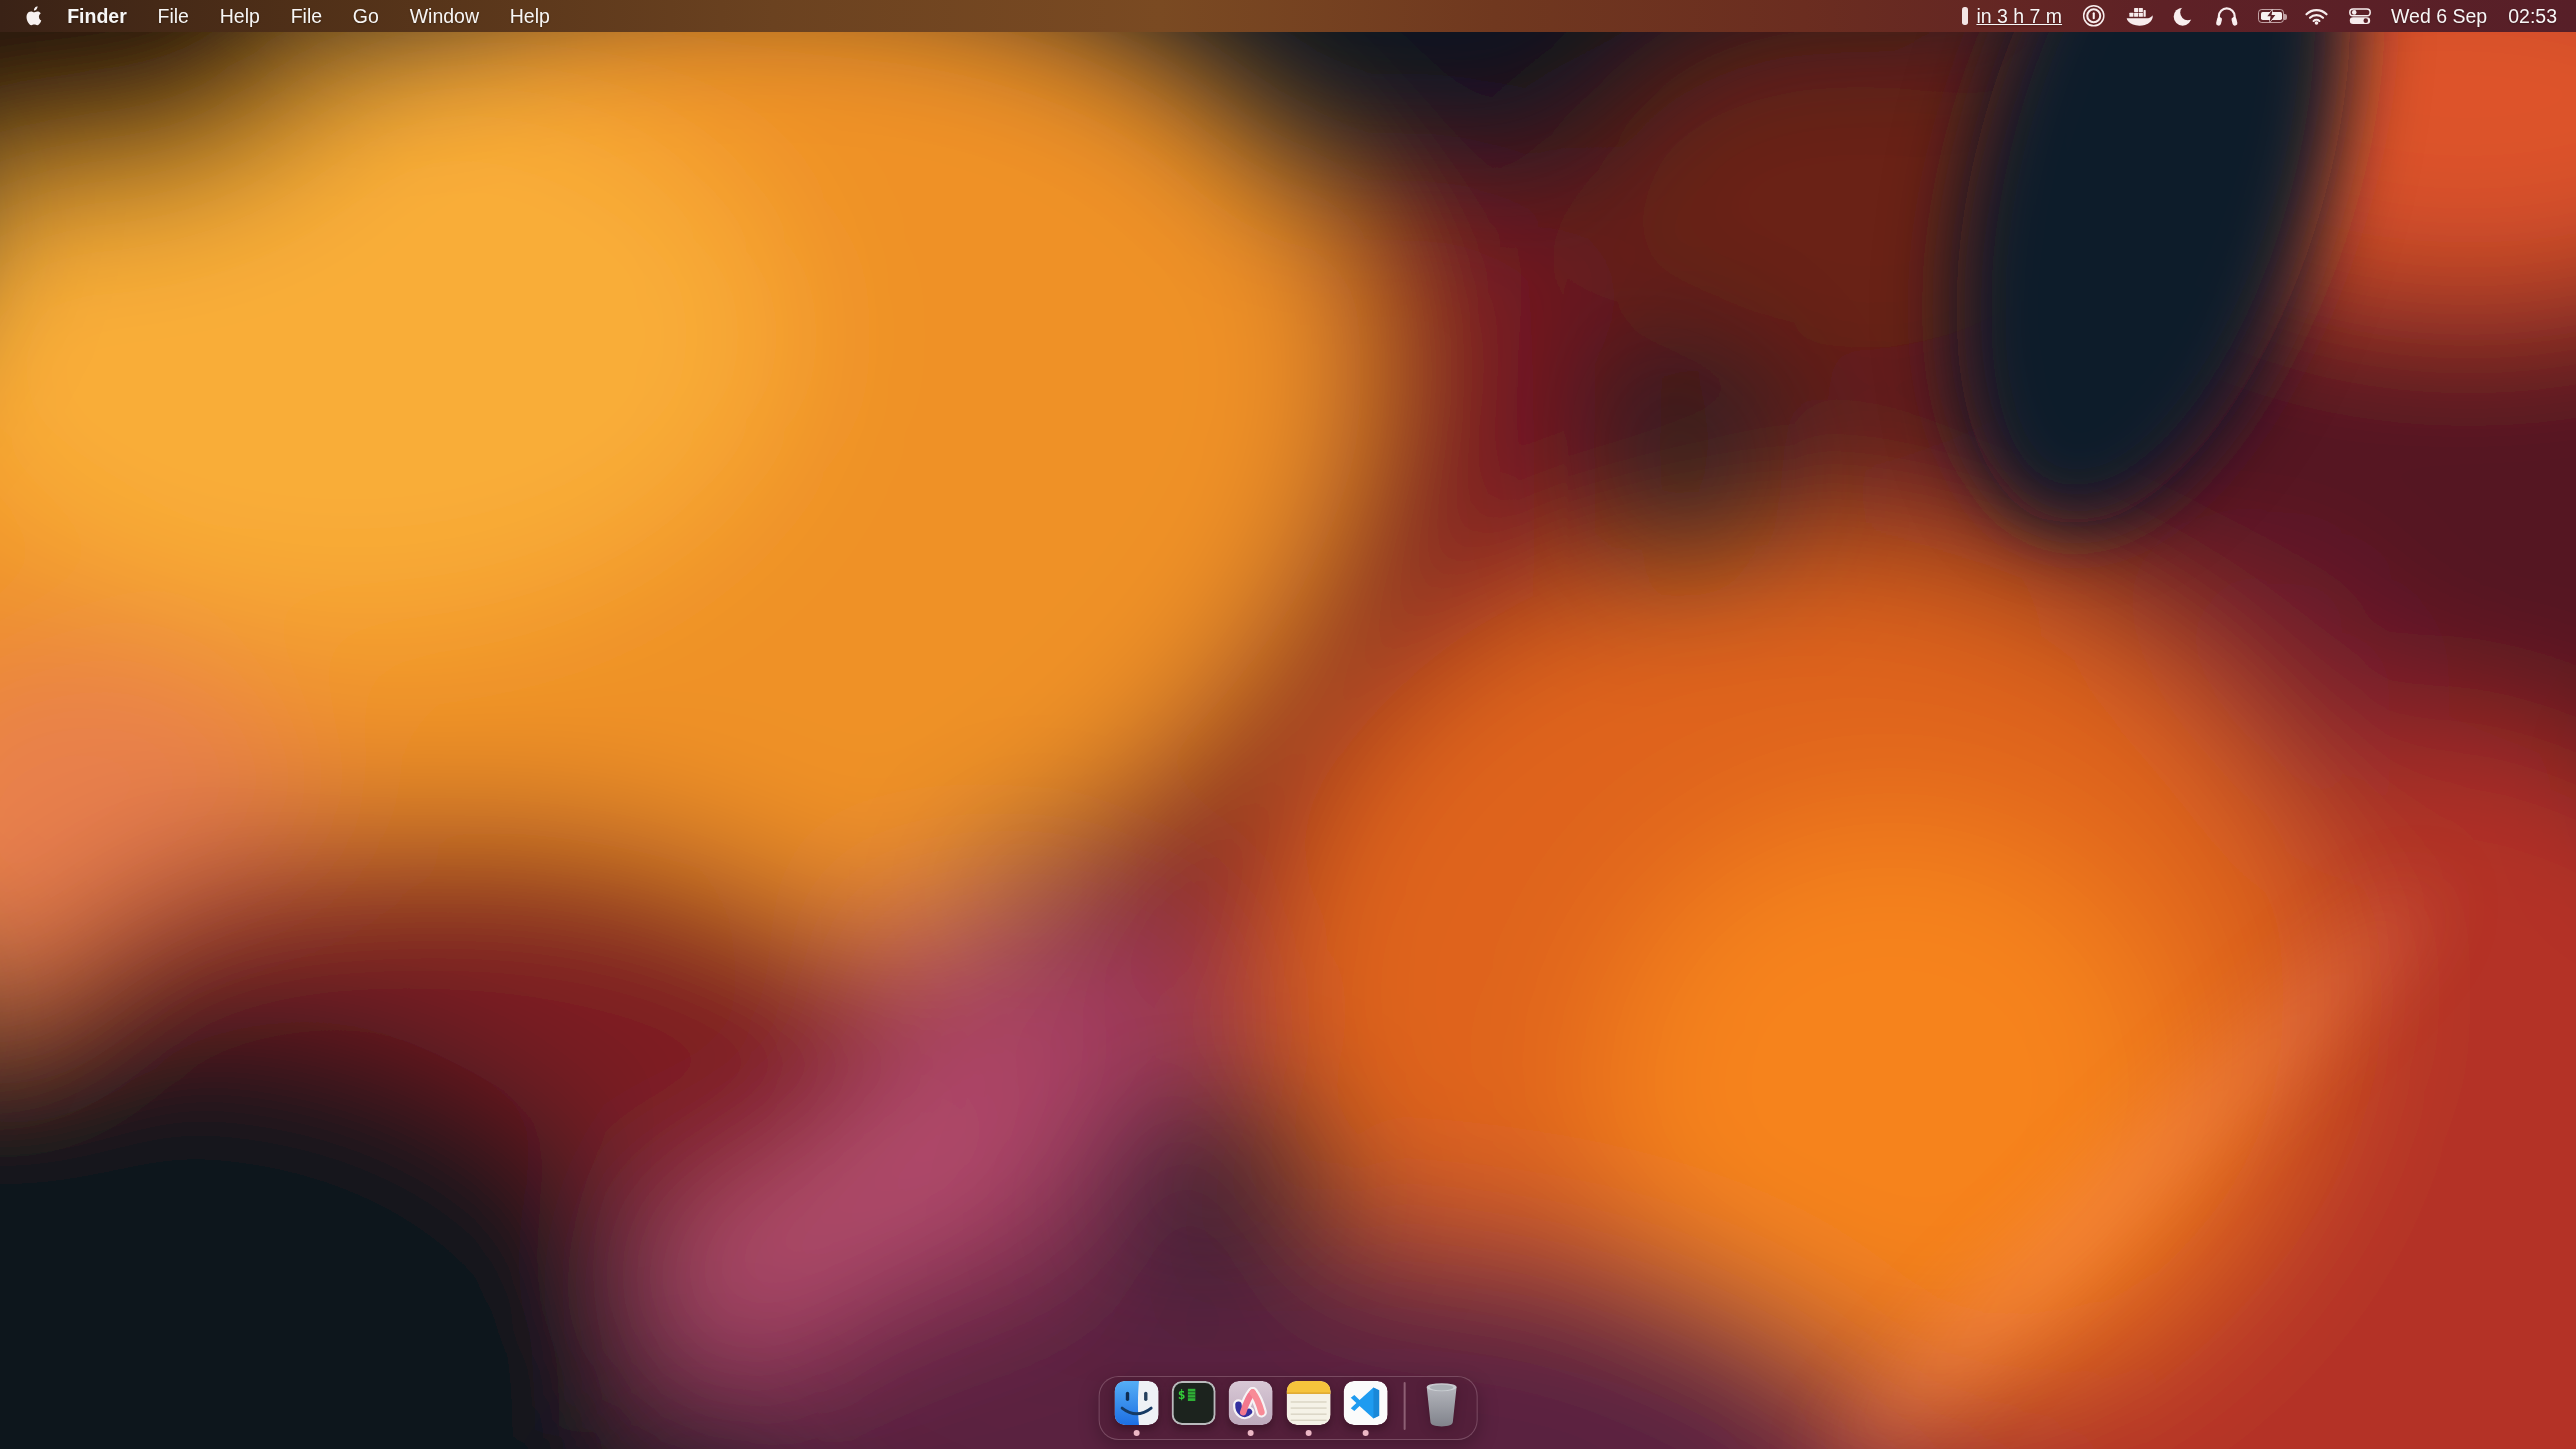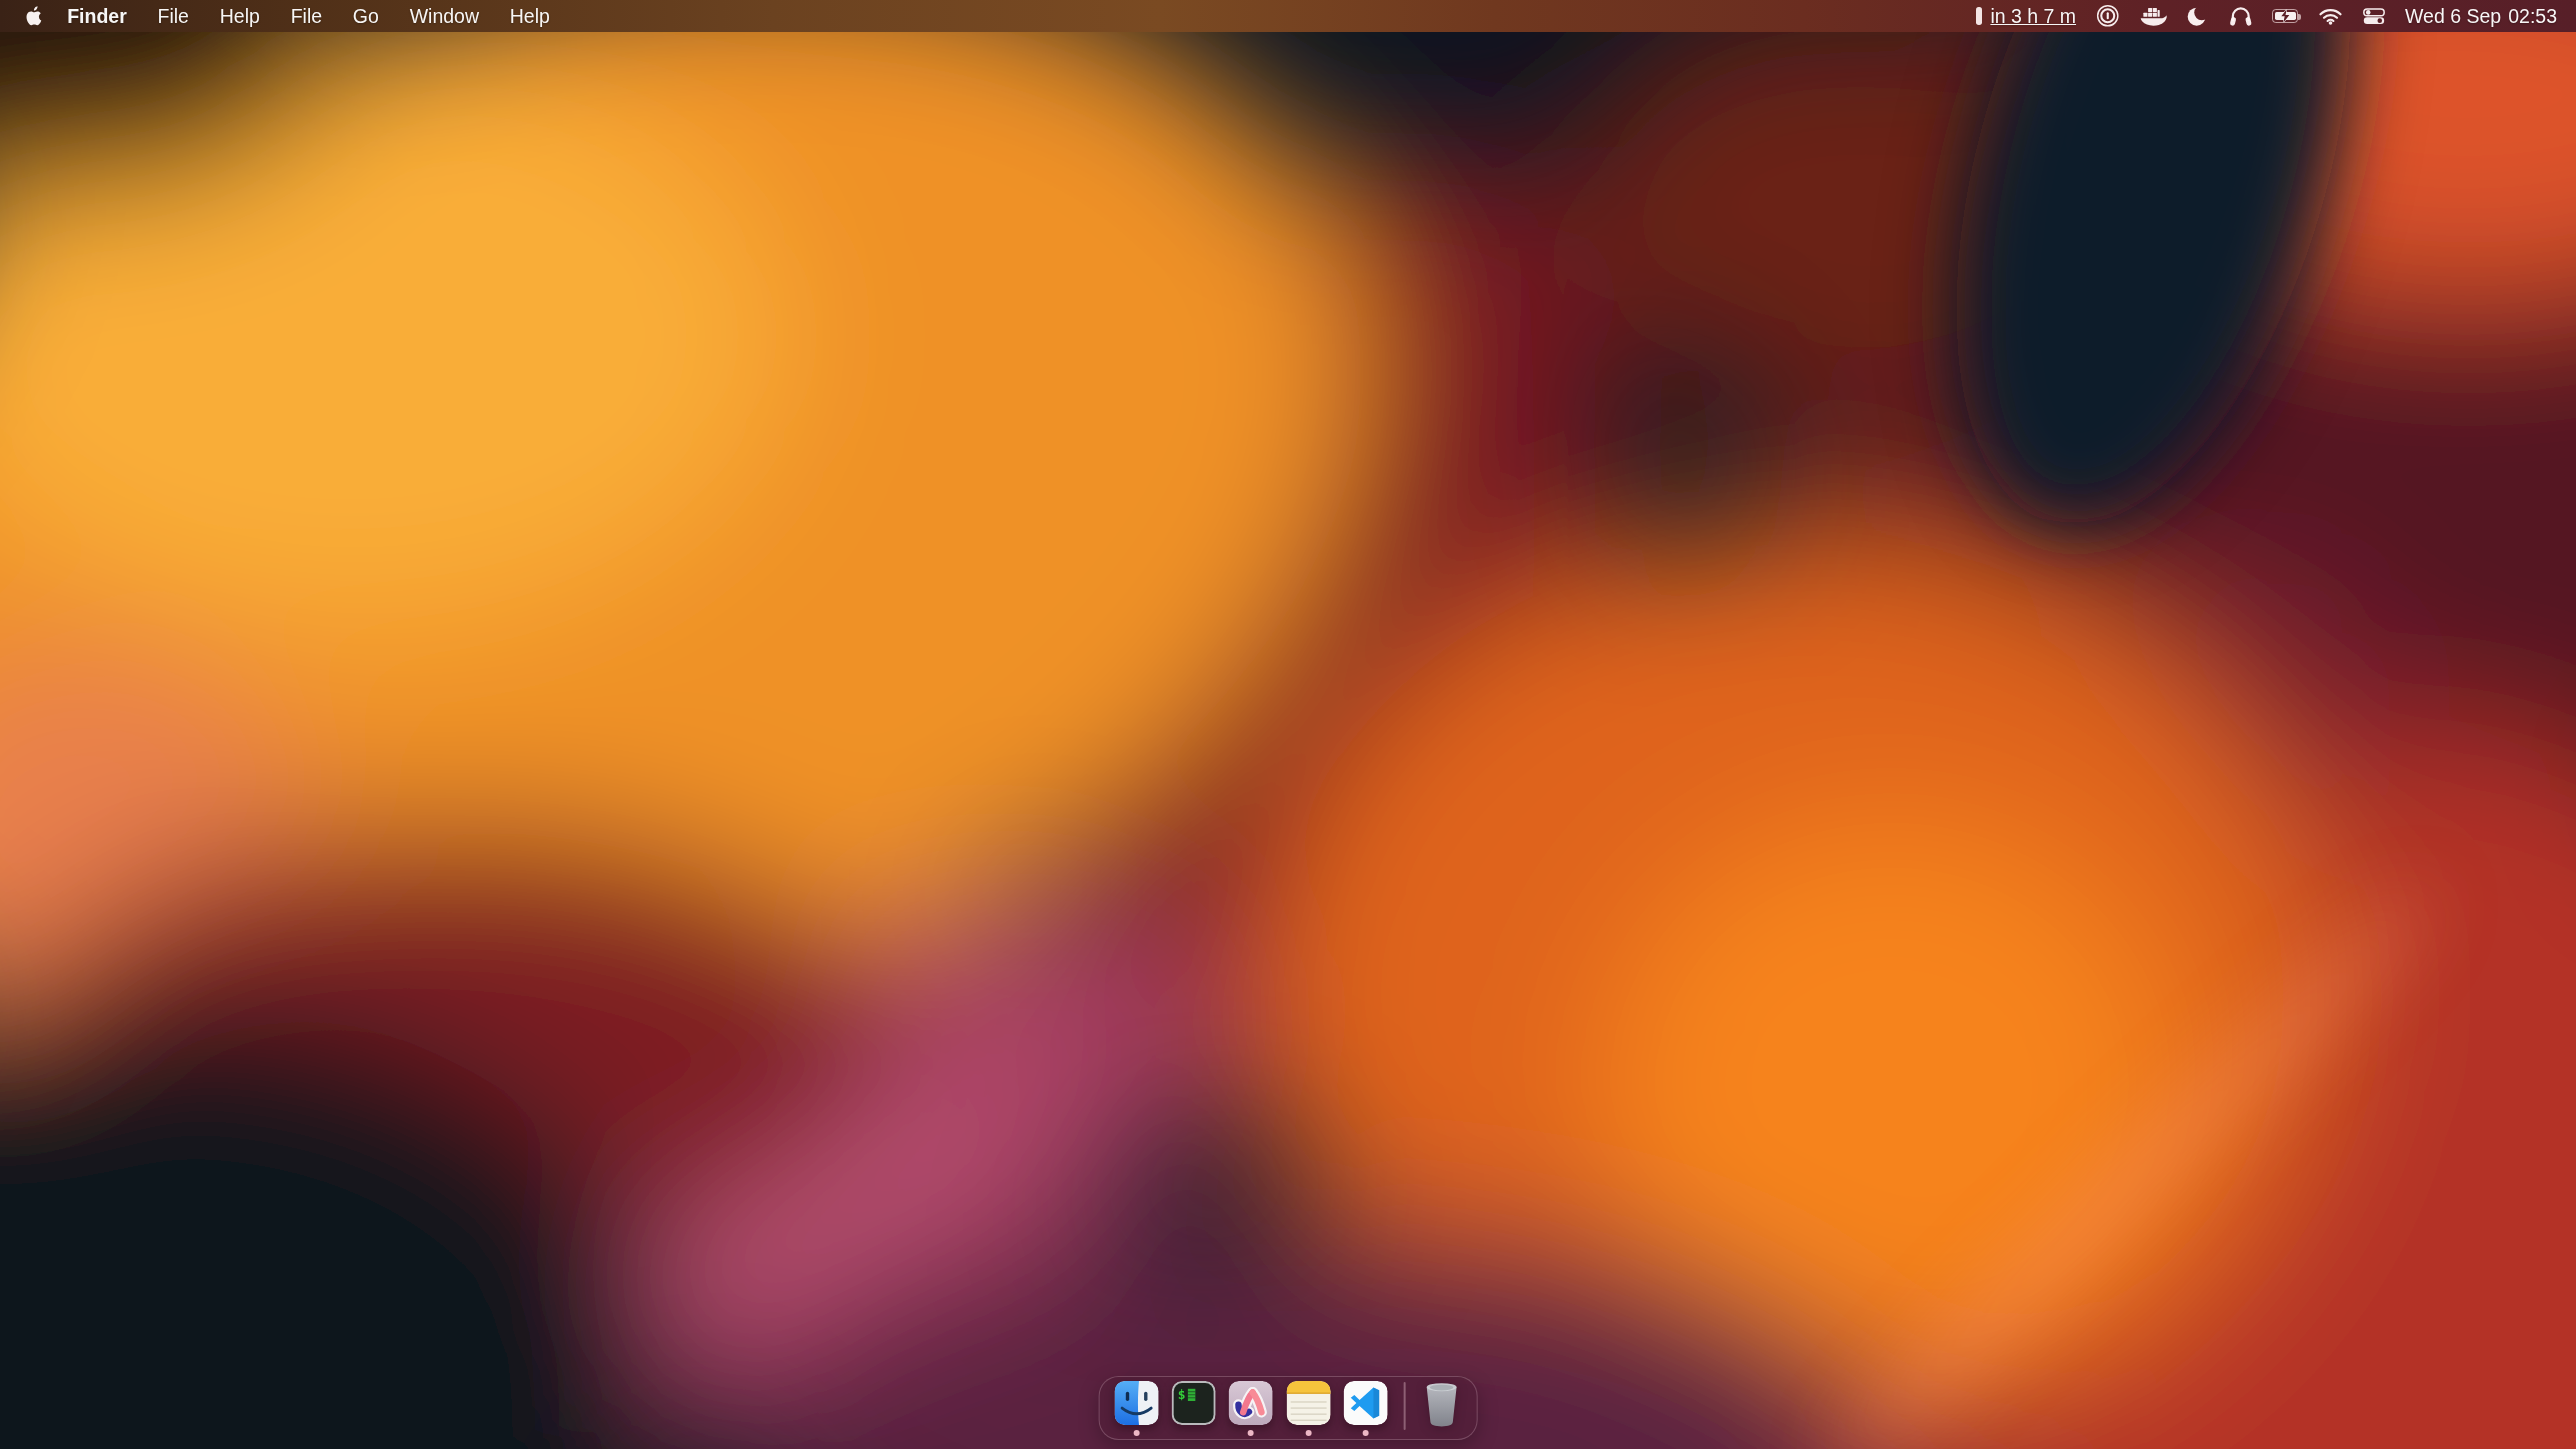--- a/index.html
+++ b/index.html
@@ -20,21 +20,21 @@
     text-shadow:0 0.7px 2px rgba(0,0,0,0.28);
   }
   .menu-left { display:flex; align-items:center; height:100%; }
   .apple-menu { display:flex; align-items:center; padding:0 9.4px 0 5.4px; height:100%; }
   .menu-item { padding:0 15.4px; height:100%; display:flex; align-items:center; white-space:nowrap; }
   .app-name { font-weight:bold; }
   .menu-right { display:flex; align-items:center; gap:20px; height:100%; }
   .countdown { display:flex; align-items:center; gap:8.7px;text-decoration:underline; }
   .countdown-bar { width:5.4px; height:18px; border-radius:2.7px; background:rgba(255,245,245,0.92); }
   .status-icon { display:flex; align-items:center; justify-content:center; }
-  .clock { display:flex; align-items:center; gap:7px; white-space:nowrap;text-align:right; }
+  .clock { display:flex; align-items:center; gap:21px; white-space:nowrap;text-align:right; }
 
   
   .batt { position:relative; width:26px; height:13.4px; border:1.6px solid rgba(255,240,240,0.62); border-radius:3.7px; }
   .batt-fill { position:absolute; inset:1.5px; background:#f6efef; border-radius:1.7px; }
   .batt-nub { position:absolute; right:-4.4px; top:3.4px; width:3px; height:6.7px; background:rgba(255,240,240,0.62); border-radius:0 2px 2px 0; }
   .batt-bolt { position:absolute; left:50%; top:50%; transform:translate(-50%,-50%); }
 
   
   .dock {
     position:absolute; left:50%; bottom:9.4px; transform:translateX(-50%); z-index:10;

